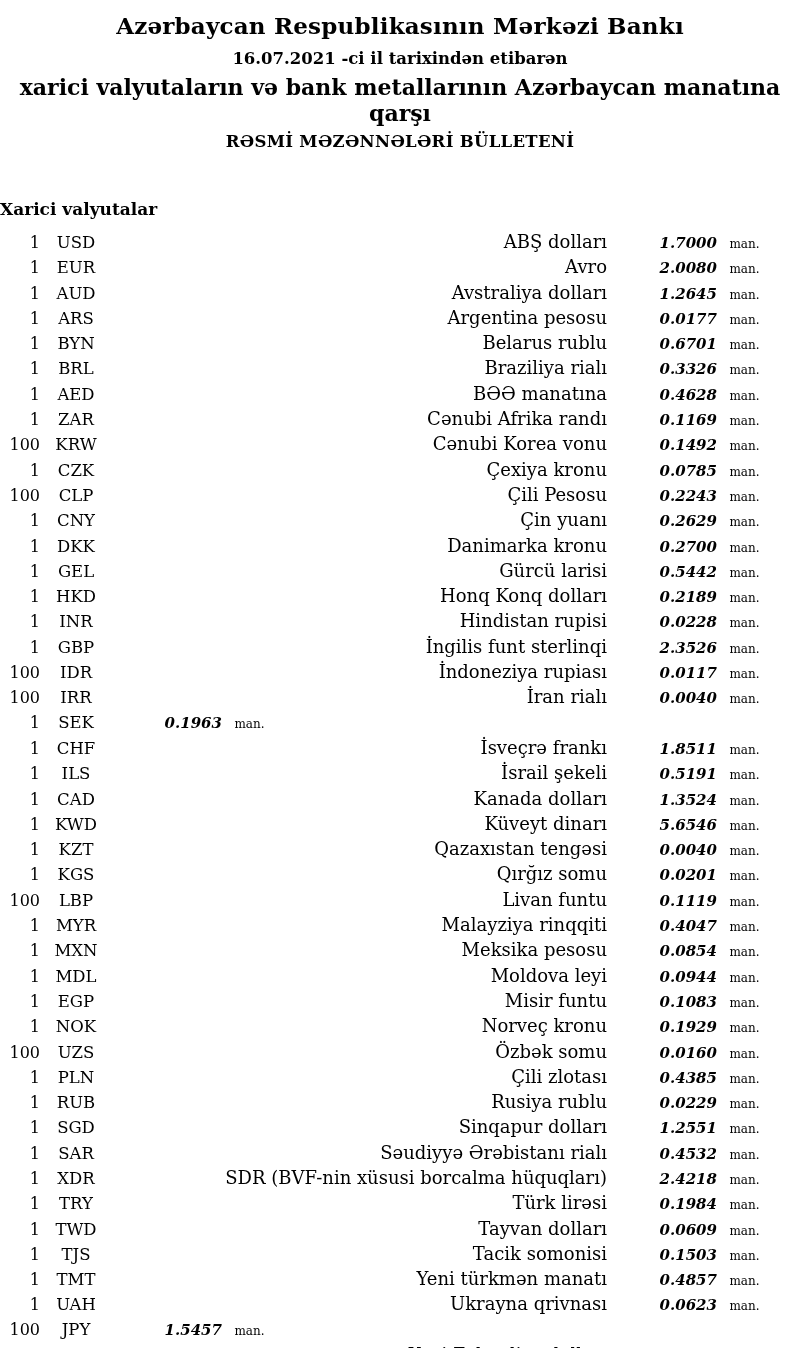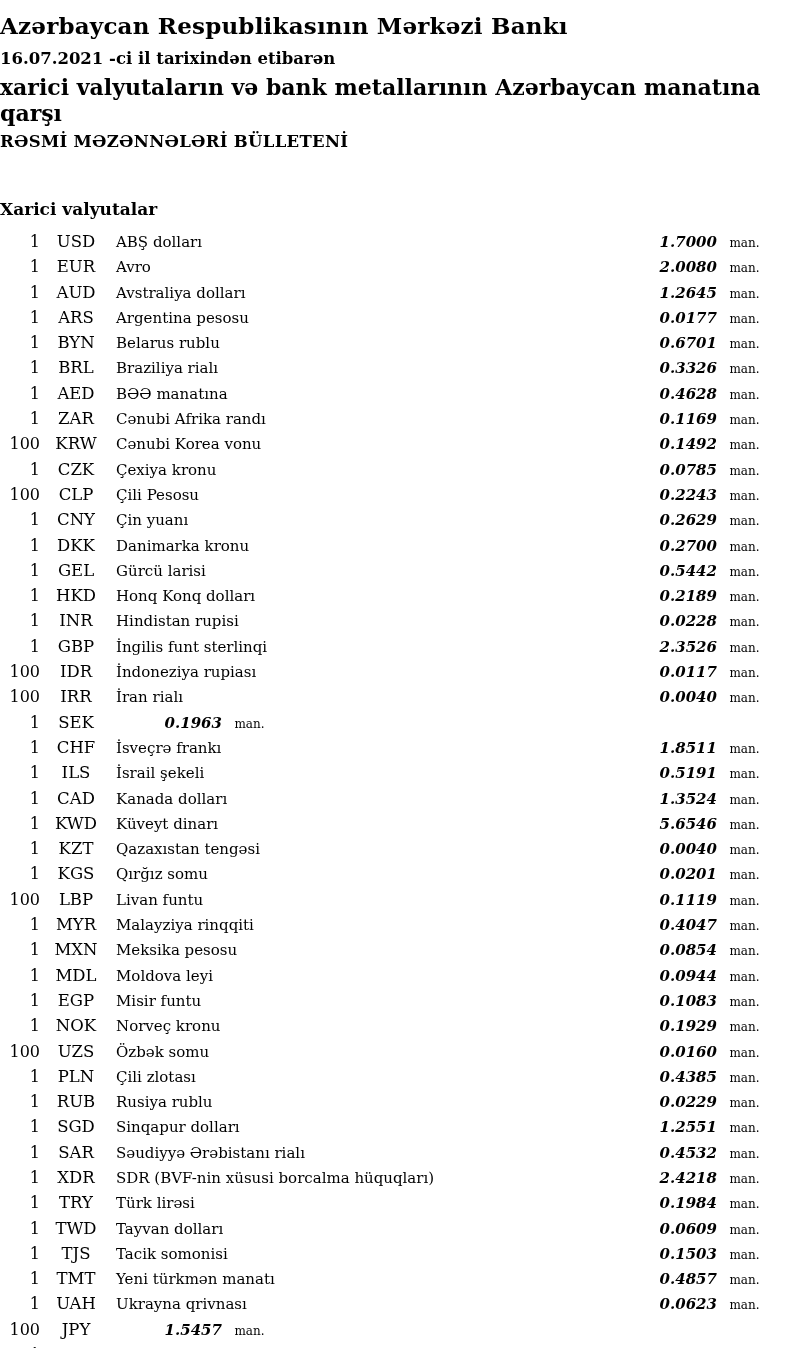--- a/index.html
+++ b/index.html
@@ -11,21 +11,21 @@
   .page {
     width: 800px;
     height: 1348px;
     background: #ffffff;
     font-family: "DejaVu Serif", "Liberation Serif", serif;
     color: #000000;
     position: relative;
     overflow: hidden;
   }
   .header {
-    text-align: left;
+    text-align: center;
     padding-top: 12px;
   }
   .title {
     font-size: 23px;
     font-weight: bold;
     margin: 0 0 10px 0;
     letter-spacing: 0.2px;
   }
   .date-line {
     font-size: 16.5px;
@@ -67,22 +67,22 @@
     flex: 0 0 auto;
   }
   .code {
     width: 72px;
     text-align: center;
     font-size: 16.5px;
     flex: 0 0 auto;
   }
   .name {
     flex: 1 1 auto;
-    text-align: left;
-    font-size: 15px;
+    text-align: right;
+    font-size: 18px;
     padding-left: 4px;
     white-space: nowrap;
     overflow: hidden;
   }
   .rate {
     width: 110px;
     text-align: right;
     font-weight: bold;
     font-style: italic;
     font-size: 15px;

